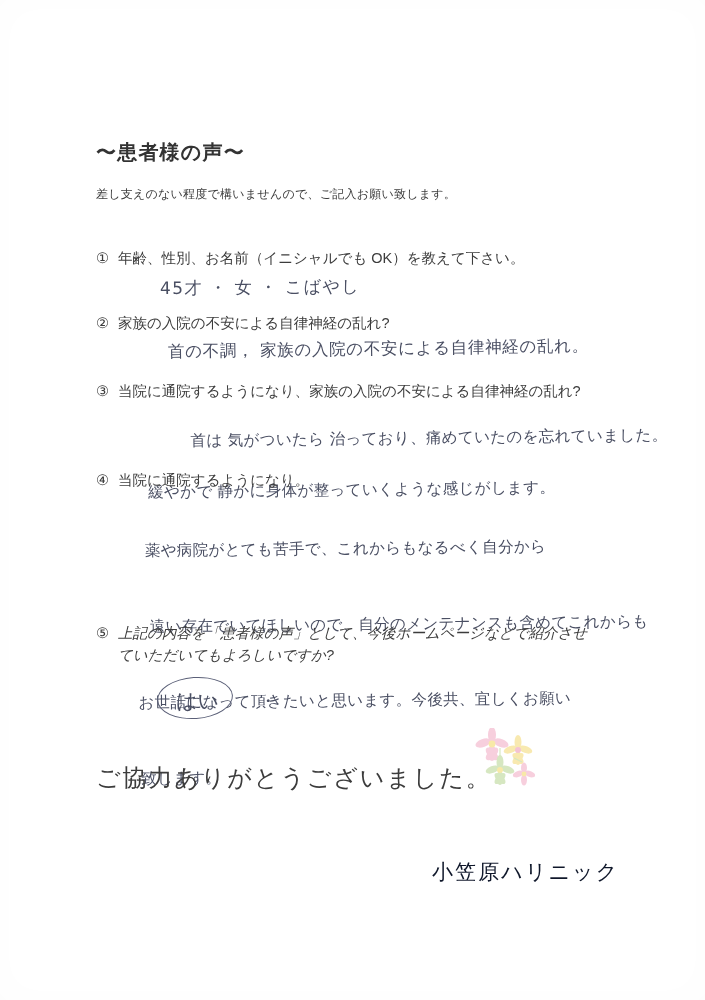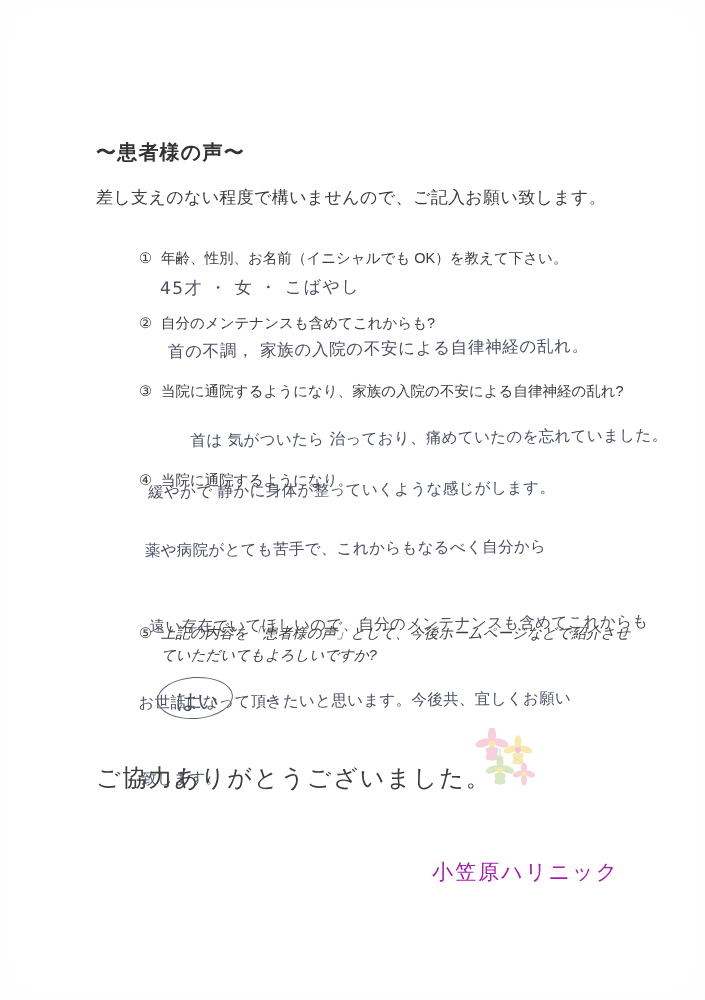--- a/index.html
+++ b/index.html
@@ -33,29 +33,28 @@
     top: 126px;
     font-size: 20px;
     font-weight: bold;
     letter-spacing: 0.06em;
     color: #333;
   }
   .lead {
     position: absolute;
     left: 96px;
     top: 186px;
-    font-size: 17px;
+    font-size: 12px;
     color: #3c3c3c;
   }
   .q {
     position: absolute;
     font-size: 14.5px;
     color: #3c3c3c;
     line-height: 1.5;
-    margin-left: 43px;
   }
   .q .num {
     display: inline-block;
     width: 22px;
   }
   .q-1 { left: 96px; top: 248px; }
   .q-2 { left: 96px; top: 313px; }
   .q-3 { left: 96px; top: 381px; }
   .q-4 { left: 96px; top: 470px; }
   .q-5 { left: 96px; top: 623px; width: 520px; }
@@ -147,21 +146,21 @@
     font-family: Liberation Mono, monospace;
   }
 
   
   .clinic {
     position: absolute;
     left: 432px;
     top: 858px;
     font-size: 21px;
     letter-spacing: 0.1em;
-    color: #a21caf;
+    color: #0f172a;
   }
 
   
   .flowers {
     position: absolute;
     left: 470px;
     top: 728px;
     width: 76px;
     height: 66px;
   }
@@ -183,21 +182,21 @@
   <h1 class="title printed">〜患者様の声〜</h1>
 
   <div class="lead printed">差し支えのない程度で構いませんので、ご記入お願い致します。</div>
 
   <div class="q q-1">
     <span class="num">①</span><span>年齢、性別、お名前（イニシャルでも OK）を教えて下さい。</span>
   </div>
   <div class="hand hw-1">45才 ・ 女 ・ こばやし</div>
 
   <div class="q q-2">
-    <span class="num">②</span><span>自分のメンテナンスも含めてこれからも?</span>
+    <span class="num">②</span><span>家族の入院の不安による自律神経の乱れ?</span>
   </div>
   <div class="hand hw-2">首の不調， 家族の入院の不安による自律神経の乱れ。</div>
 
   <div class="q q-3">
     <span class="num">③</span><span>当院に通院するようになり、家族の入院の不安による自律神経の乱れ?</span>
   </div>
   <div class="hand hw-3">
     <span class="l1">首は 気がついたら 治っており、痛めていたのを忘れていました。</span>
     <span class="l2">緩やかで 静かに身体が整っていくような感じがします。</span>
   </div>

